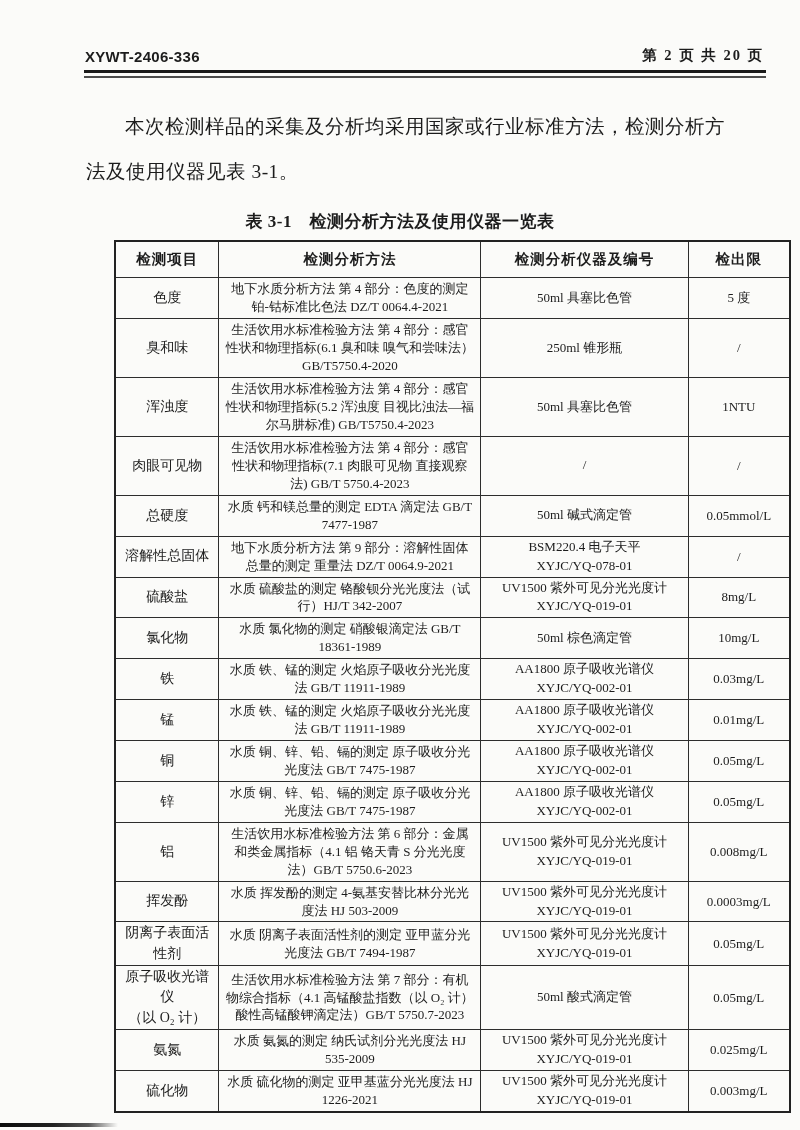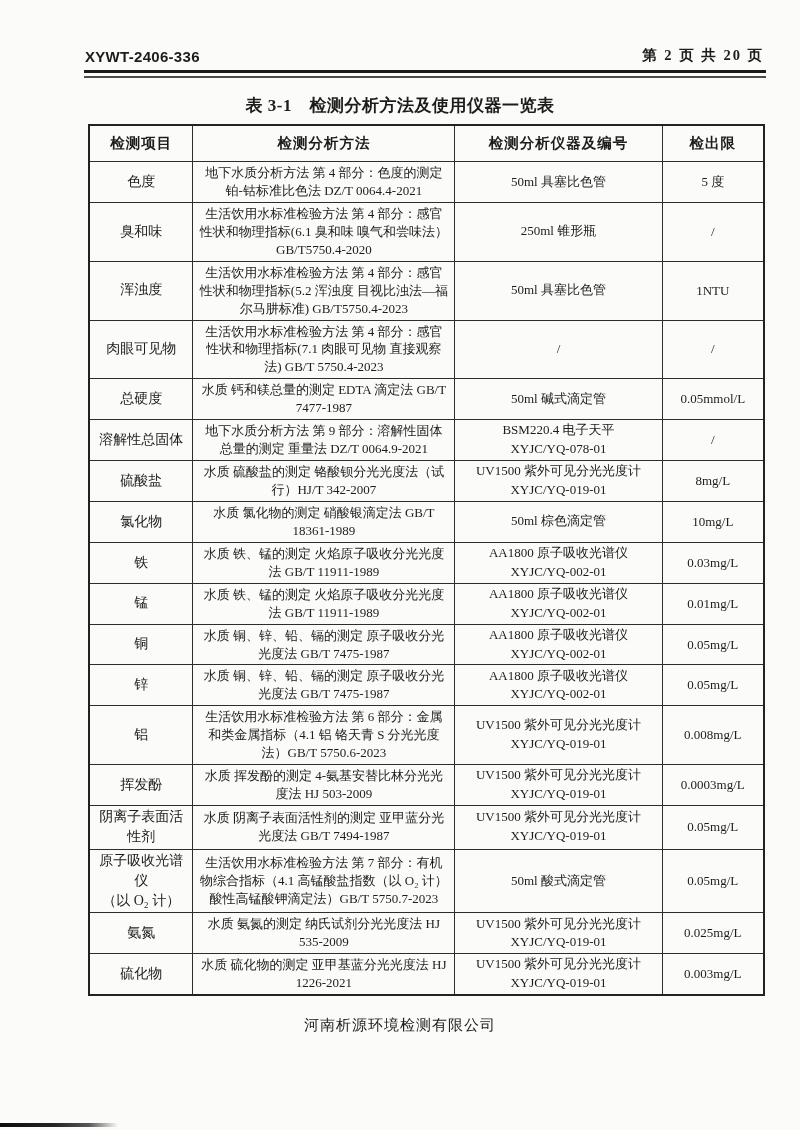--- a/index.html
+++ b/index.html
@@ -47,21 +47,21 @@
     font-weight:bold;
     font-size:17px;
     margin:16px 40px 7px 40px;
     letter-spacing:.5px;
   }
 
   
   table{
     border-collapse:collapse;
     table-layout:fixed;
-    margin-left:88px;
+    margin-left:114px;
     width:677px;
     border:2.5px solid #222;
   }
   th,td{
     border:1.4px solid #2d2d2d;
     text-align:center;
     vertical-align:middle;
     padding:1px 4px;
   }
   th{font-size:14.5px;font-weight:bold;height:33px;letter-spacing:1px;}
@@ -91,20 +91,21 @@
 
 <div class="page">
 
   <div class="header">
     <span class="doc-number">XYWT-2406-336</span>
     <span class="page-info">第 2 页 共 20 页</span>
   </div>
 
   <div class="rule"></div>
 
+  <p class="intro">本次检测样品的采集及分析均采用国家或行业标准方法，检测分析方法及使用仪器见表 3-1。</p>
 
   <div class="table-title">表 3-1　检测分析方法及使用仪器一览表</div>
 
   <table>
     <colgroup>
       <col style="width:15.4%">
       <col style="width:38.8%">
       <col style="width:30.7%">
       <col style="width:15.1%">
     </colgroup>

